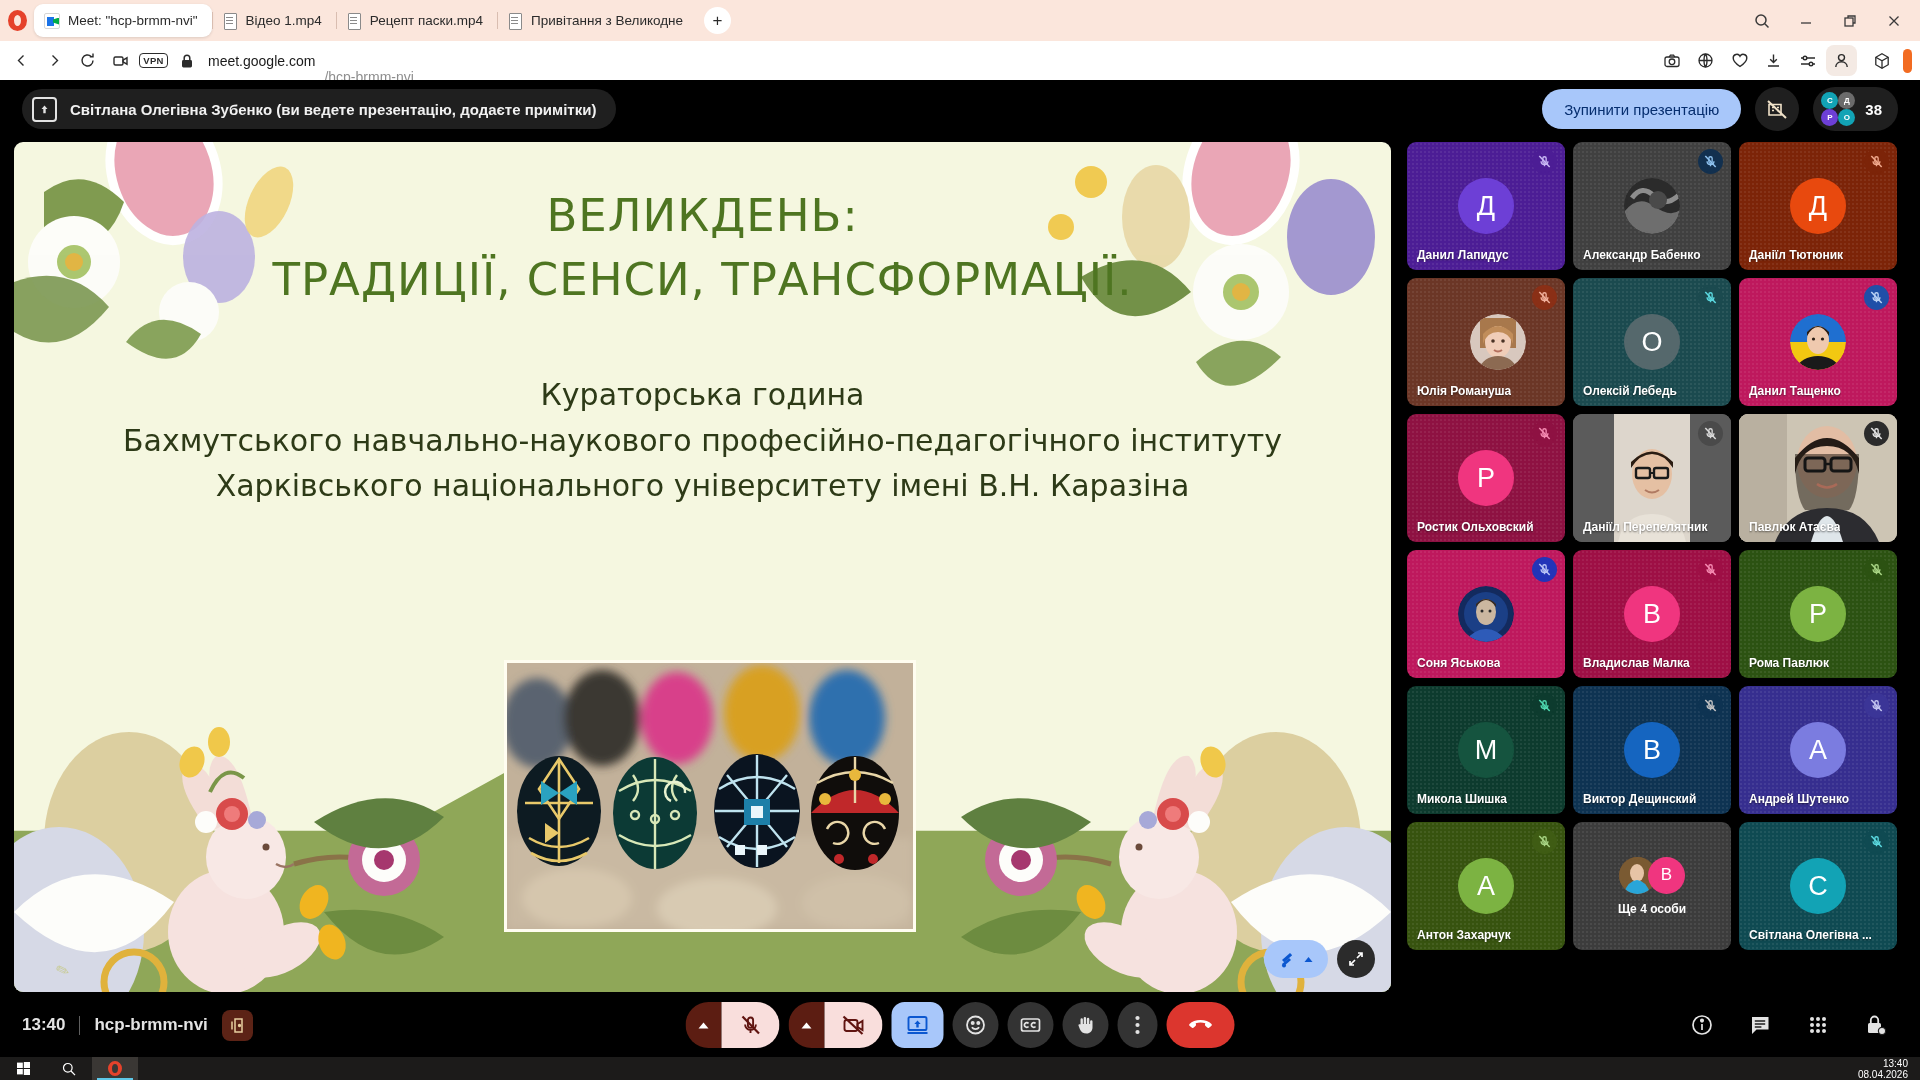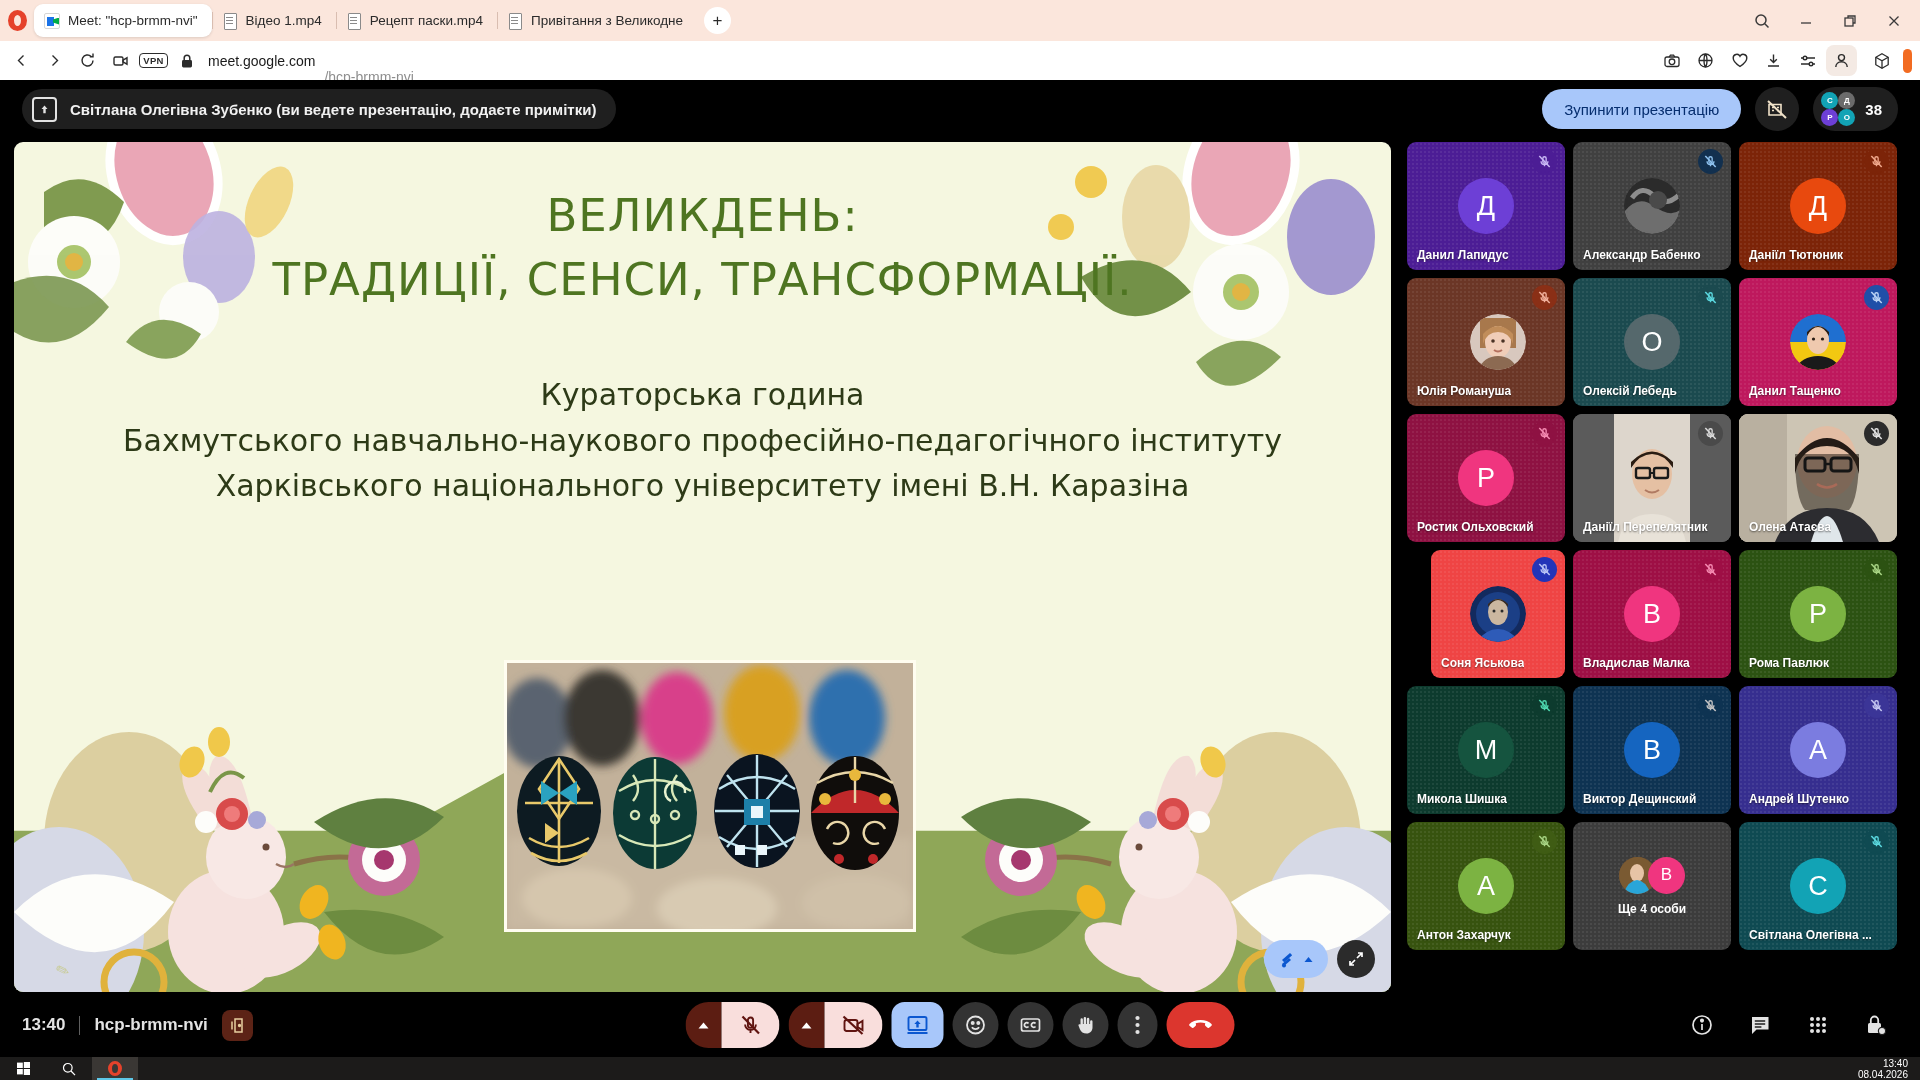--- a/index.html
+++ b/index.html
@@ -731,30 +731,30 @@
               <ellipse cx="88" cy="48" rx="30" ry="36" fill="#e2bda4"></ellipse>
               <path d="M56 44q32-40 64 0v16q-6-28-32-28T56 60z" fill="#241b16"></path>
               <path d="M56 40q0 44 10 56h44q10-12 10-56z" fill="#2a2018" opacity=".55"></path>
               <rect x="66" y="44" width="20" height="13" rx="3" fill="none" stroke="#151515" stroke-width="3"></rect>
               <rect x="92" y="44" width="20" height="13" rx="3" fill="none" stroke="#151515" stroke-width="3"></rect>
               <path d="M86 50h6" stroke="#151515" stroke-width="2.5"></path>
               <path d="M78 70q10 7 20 0" stroke="#a96a58" stroke-width="2.5" fill="none"></path>
               <path d="M36 128q14-34 52-34t52 34z" fill="#2c2c30"></path>
               <path d="M72 128q8-26 16-26t16 26z" fill="#dfe6ea"></path>
             </svg></div>
-          <div class="name">Олена Атаєва</div>
+          <div class="name">Павлюк Атаєва</div>
           <div class="mic-badge" style="background:#2b2b2b">
             <svg width="15" height="15" viewBox="0 0 22 22" fill="none" stroke="#e3e3e3" stroke-width="2">
               <path d="M11 4a2.4 2.4 0 012.4 2.4v4.8a2.4 2.4 0 01-4.8 0V6.4A2.4 2.4 0 0111 4z"></path>
               <path d="M6 10.6a5 5 0 0010 0M11 15.6V18"></path>
               <path d="M3.4 3l15.2 16" stroke-width="2.2"></path>
             </svg>
           </div>
         </div>
-        <div class="tile" style="background: #ef4444; margin-left: 24px;">
+        <div class="tile" style="background: #be185d;">
           <div class="mono-dots"></div>
           <div class="photo"><svg viewBox="0 0 56 56" width="56" height="56">
               <defs>
                 <clipPath id="c4">
                   <circle cx="28" cy="28" r="28"></circle>
                 </clipPath>
               </defs>
               <g clip-path="url(#c4)">
                 <rect width="56" height="56" fill="#132a5e"></rect>
                 <circle cx="28" cy="28" r="22" fill="#1b3f86"></circle>

